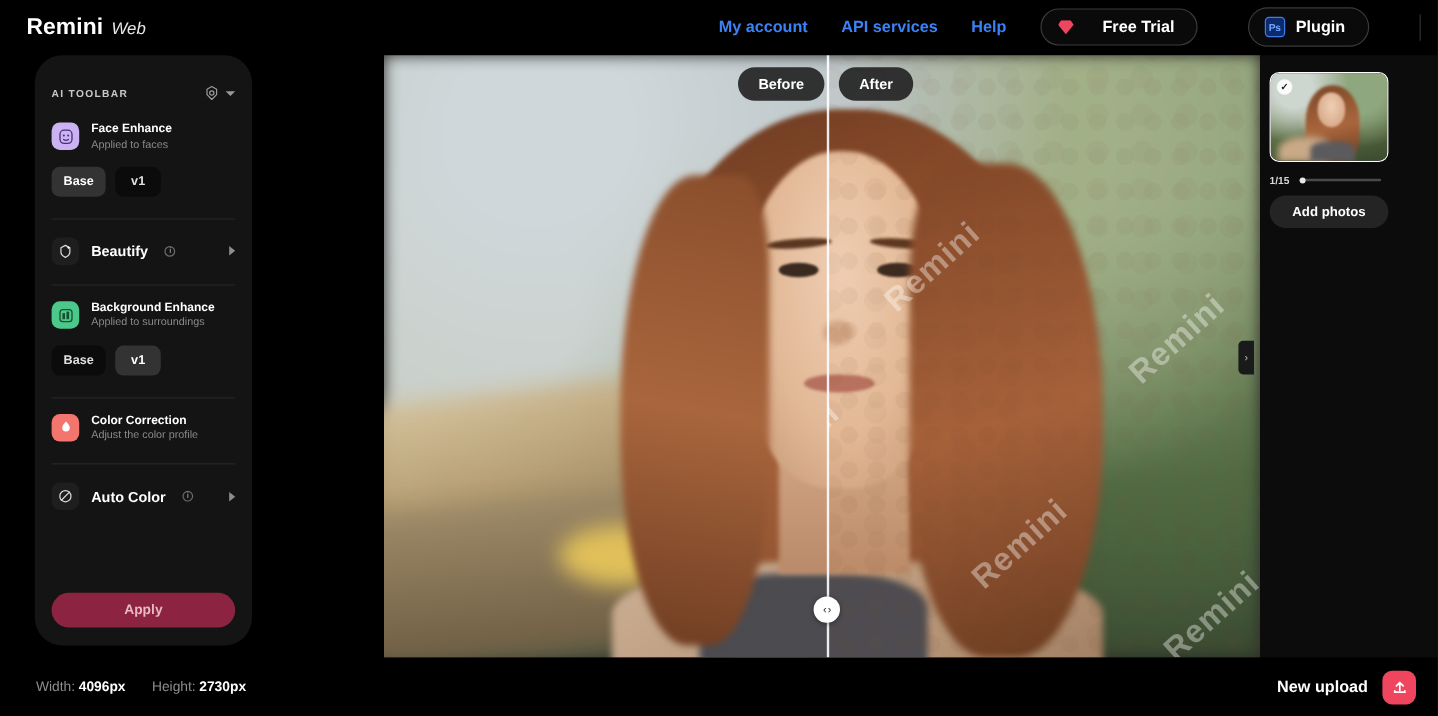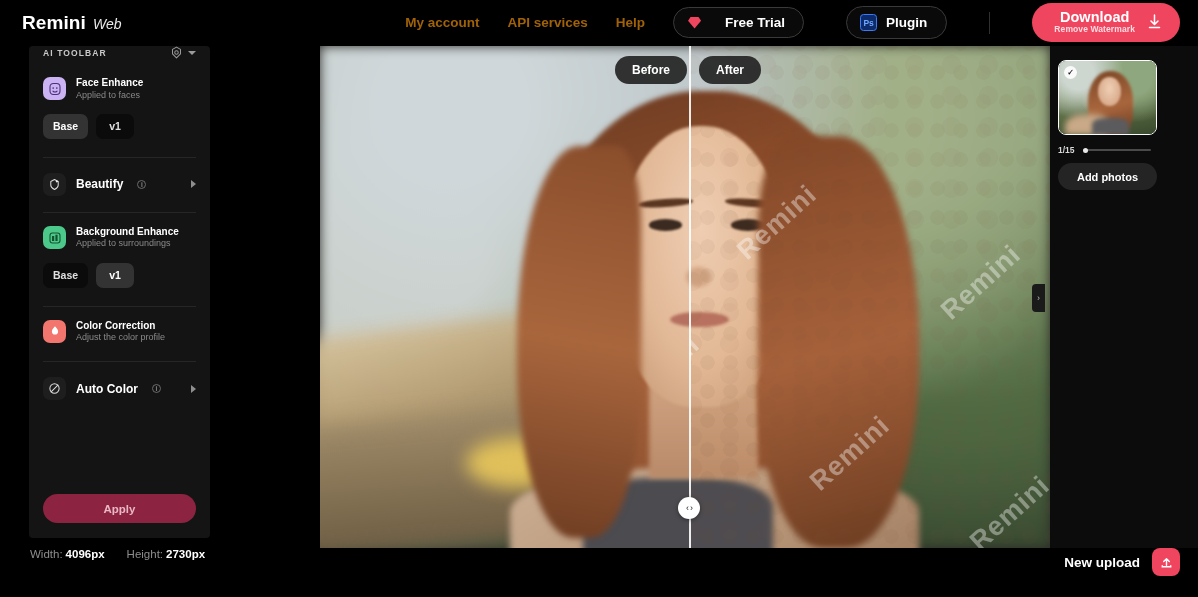--- a/index.html
+++ b/index.html
@@ -14,21 +14,21 @@
   
   .topbar {
     position: absolute; left: 0; top: 0; width: 1198px; height: 45px;
     display: flex; align-items: center; background: #000;
   }
   .brand { display: flex; align-items: baseline; gap: 7px; margin-left: 22px; }
   .brand-name { color: #fff; font-size: 19px; font-weight: 700; letter-spacing: .1px; }
   .brand-sub { color: #e8e8e8; font-size: 14px; font-style: italic; font-weight: 400; }
 
   .nav { display: flex; align-items: center; gap: 28px; margin-left: auto; }
-  .nav-link { color: #a16207; font-size: 13.5px; font-weight: 600; cursor: pointer; white-space: nowrap; }
+  .nav-link { color: #3b82f6; font-size: 13.5px; font-weight: 600; cursor: pointer; white-space: nowrap; }
 
   .pill-trial {
     display: flex; align-items: center; gap: 24px;
     border: 1px solid #3a3a3a; border-radius: 20px;
     padding: 7px 18px 7px 14px; cursor: pointer; background: #0a0a0a;
   }
   .pill-trial .label { color: #fff; font-size: 13.5px; font-weight: 600; }
   .gem {
     width: 13px; height: 12px; background: #f0455f;
     clip-path: polygon(50% 100%, 0% 35%, 22% 0%, 78% 0%, 100% 35%);
@@ -51,21 +51,21 @@
     background: #f0455f; border-radius: 22px;
     padding: 6px 18px 7px 22px; cursor: pointer; margin-right: 18px;
   }
   .dl-text { display: flex; flex-direction: column; align-items: center; line-height: 1.12; }
   .dl-main { color: #fff; font-size: 14.5px; font-weight: 700; }
   .dl-sub { color: #ffdbe1; font-size: 8.5px; font-weight: 600; letter-spacing: .1px; }
 
   
   .sidebar {
     position: absolute; left: 29px; top: 46px; width: 181px; height: 492px;
-    background: #141414; border-radius: 4px; padding: 0 14px 0 14px;
+    background: #141414; border-radius: 23px; padding: 25px 14px 0 14px;
     display: flex; flex-direction: column;
   }
   .sb-head { display: flex; align-items: center; justify-content: space-between; margin-bottom: 18px; }
   .sb-title { color: #c9c9c9; font-size: 8.5px; font-weight: 700; letter-spacing: 1.1px; }
   .sb-head-right { display: flex; align-items: center; gap: 5px; cursor: pointer; }
   .chev-d { width: 0; height: 0; border-left: 4px solid transparent; border-right: 4px solid transparent; border-top: 4.5px solid #9a9a9a; }
 
   .tool-block { margin-bottom: 4px; }
   .tool-row { display: flex; align-items: center; gap: 10px; }
   .tool-ic { width: 23px; height: 23px; border-radius: 7px; flex: 0 0 auto;
@@ -283,21 +283,21 @@
   .collapse {
     position: absolute; left: 1032px; top: 284px; width: 13px; height: 28px;
     background: #1a1a1a; border-radius: 4px 0 0 4px; cursor: pointer;
     display: flex; align-items: center; justify-content: center;
   }
   .collapse i { font-style: normal; color: #bdbdbd; font-size: 9px; }
 
   
   .bottombar {
     position: absolute; left: 0; top: 548px; width: 1198px; height: 49px;
-    display: flex; align-items: flex-start; background: #000;
+    display: flex; align-items: center; background: #000;
   }
   .dims { display: flex; gap: 22px; margin-left: 30px; }
   .dim { font-size: 11.5px; }
   .dim .k { color: #8d8d8d; font-weight: 400; }
   .dim .v { color: #fff; font-weight: 700; margin-left: 3px; }
 
   .zoomgrp { position: absolute; left: 483px; display: flex; align-items: center; gap: 18px; }
   .zval { color: #fff; font-size: 12px; font-weight: 600; width: 34px; }
   .zctrl { display: flex; align-items: center; gap: 11px; }
   .zbtn { color: #e2e2e2; font-size: 15px; line-height: 1; cursor: pointer; user-select: none; width: 13px; text-align: center; }
@@ -337,32 +337,20 @@
         <span class="label">Free Trial</span>
       </div>
 
       <div class="pill-plugin">
         <span class="ps-badge">Ps</span>
         <span class="label">Plugin</span>
       </div>
 
       <span class="divider-v"></span>
 
-      <div class="btn-download">
-        <span class="dl-text">
-          <span class="dl-main">Download</span>
-          <span class="dl-sub">Remove Watermark</span>
-        </span>
-        <span>
-          <svg width="15" height="16" viewBox="0 0 15 16" fill="none">
-            <path d="M7.5 1v9M4 7l3.5 3.5L11 7" stroke="#fff" stroke-width="1.5" stroke-linecap="round" stroke-linejoin="round"></path>
-            <path d="M2.5 13.5h10" stroke="#fff" stroke-width="1.5" stroke-linecap="round"></path>
-          </svg>
-        </span>
-      </div>
     </div>
   </div>
 
   <div class="sidebar">
     <div class="sb-head">
       <span class="sb-title">AI TOOLBAR</span>
       <span class="sb-head-right">
         <span>
           <svg width="13" height="13" viewBox="0 0 14 14" fill="none">
             <path d="M7 1.2l4.3 2.4v4.8L7 12.8 2.7 8.4V3.6L7 1.2z" stroke="#9a9a9a" stroke-width="1.1" stroke-linejoin="round"></path>

